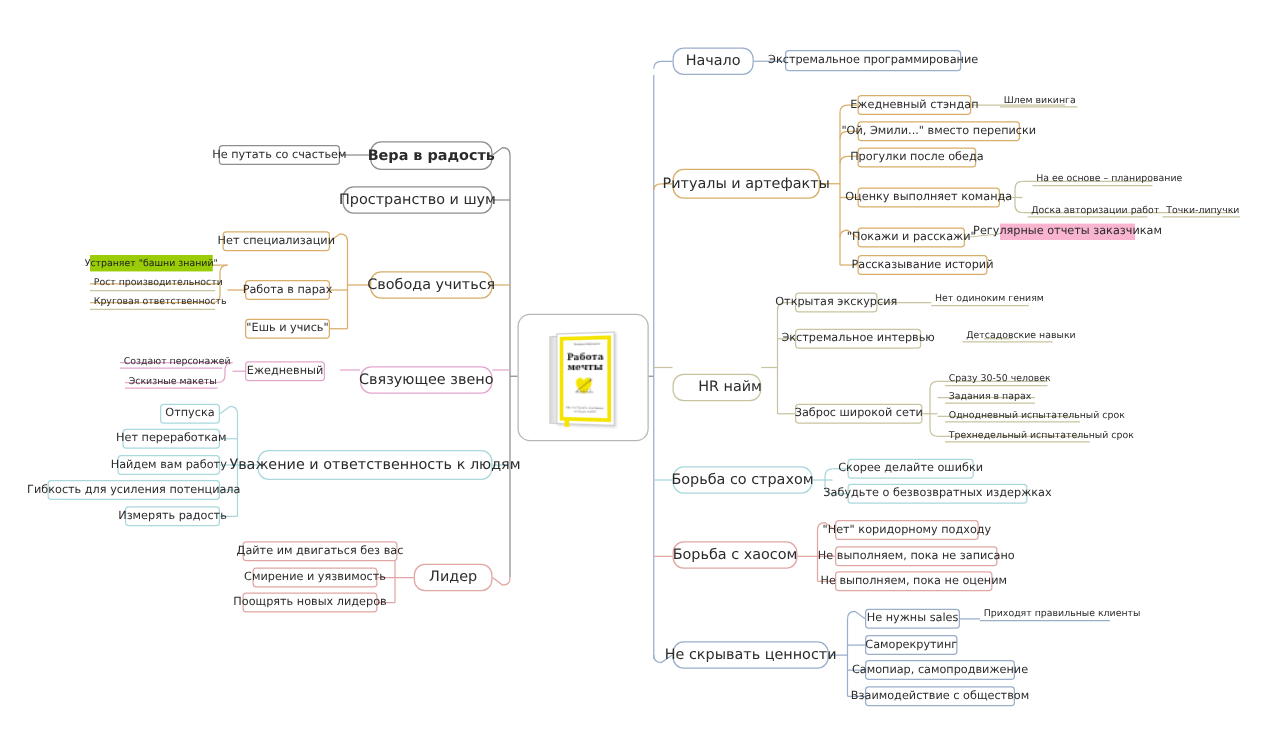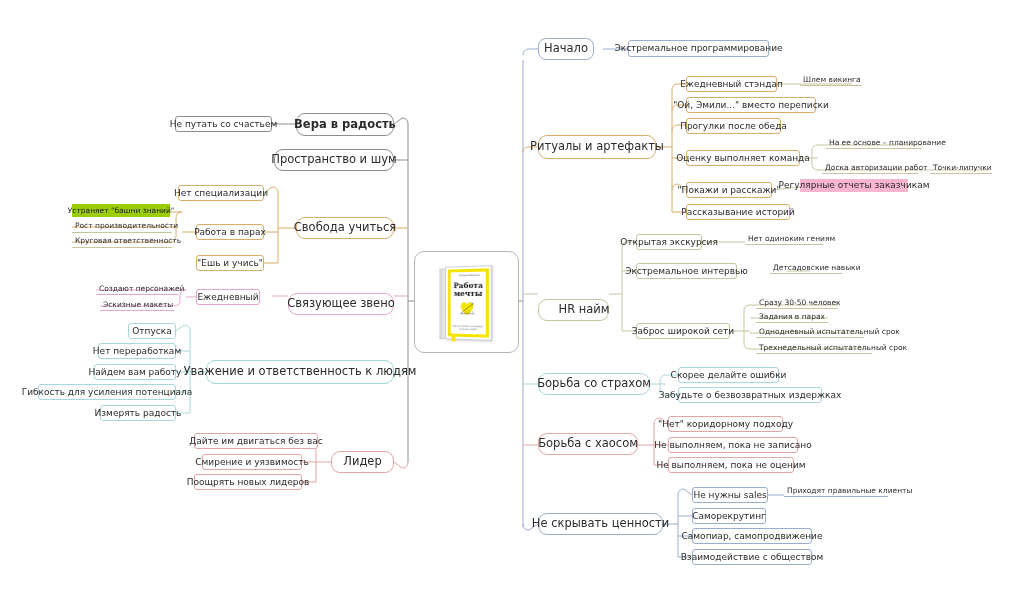--- a/index.html
+++ b/index.html
@@ -216,42 +216,42 @@
           <path d="M4 31 L 38 31" stroke="#333" stroke-width="0.8"></path>
           <path d="M8 28 L 8 31 M14 27 L14 31 M20 26 L20 31 M26 25 L26 31 M32 24 L32 31" stroke="#333" stroke-width="0.6"></path>
         </svg>
         <div class="sub">Как построить компанию,
 которую любят</div>
       </div>
       <div class="mark"></div>
     </div>
   </div>
 
-  <div class="node n-main" style="left:538px;top:38px;width:56px;height:22px;border-color:#9aaecb;border-radius:8px;">Начало</div>
+  <div class="node n-main" style="left:538px;top:38px;width:65px;height:22px;border-color:#9aaecb;">Начало</div>
   <div class="node n-sub" style="left:628px;top:40px;width:141px;height:17px;border-color:#9aaecb;">Экстремальное программирование</div>
 
   <div class="node n-main" style="left:538px;top:135px;width:118px;height:24px;border-color:#d8ae6a;">Ритуалы и артефакты</div>
   <div class="node n-sub" style="left:686px;top:76px;width:91px;height:16px;border-color:#d8ae6a;">Ежедневный стэндап</div>
   <div class="node n-bare" style="left:800px;top:74px;width:62px;height:12px;">Шлем викинга</div>
   <div class="node n-sub" style="left:686px;top:97px;width:130px;height:16px;border-color:#d8ae6a;">"Ой, Эмили..." вместо переписки</div>
   <div class="node n-sub" style="left:686px;top:118px;width:95px;height:16px;border-color:#d8ae6a;">Прогулки после обеда</div>
   <div class="node n-sub" style="left:686px;top:150px;width:114px;height:16px;border-color:#d8ae6a;">Оценку выполняет команда</div>
   <div class="node n-bare" style="left:826px;top:137px;width:96px;height:12px;">На ее основе – планирование</div>
   <div class="node n-bare" style="left:822px;top:162px;width:96px;height:12px;">Доска авторизации работ</div>
   <div class="node n-bare" style="left:930px;top:162px;width:62px;height:12px;">Точки-липучки</div>
   <div class="node n-sub" style="left:686px;top:182px;width:86px;height:16px;border-color:#d8ae6a;">"Покажи и расскажи"</div>
   <div class="node n-sub hl-pink" style="left:800px;top:179px;width:108px;height:13px;border-radius:0;">Регулярные отчеты заказчикам</div>
   <div class="node n-sub" style="left:686px;top:204px;width:104px;height:16px;border-color:#d8ae6a;">Рассказывание историй</div>
 
   <div class="node n-main" style="left:538px;top:299px;width:71px;height:22px;border-color:#c9c4a0;padding-left:28px;">HR найм</div>
   <div class="node n-sub" style="left:636px;top:234px;width:66px;height:16px;border-color:#c9c4a0;">Открытая экскурсия</div>
   <div class="node n-bare" style="left:745px;top:233px;width:78px;height:12px;">Нет одиноким гениям</div>
   <div class="node n-sub" style="left:636px;top:263px;width:101px;height:16px;border-color:#c9c4a0;">Экстремальное интервью</div>
   <div class="node n-bare" style="left:770px;top:262px;width:72px;height:12px;">Детсадовские навыки</div>
-  <div class="node n-sub" style="left:636px;top:323px;width:94px;height:16px;border-color:#c9c4a0;">Заброс широкой сети</div>
+  <div class="node n-sub" style="left:636px;top:323px;width:102px;height:16px;border-color:#c9c4a0;">Заброс широкой сети</div>
   <div class="node n-bare" style="left:756px;top:297px;width:82px;height:12px;">Сразу 30-50 человек</div>
   <div class="node n-bare" style="left:756px;top:311px;width:72px;height:12px;">Задания в парах</div>
   <div class="node n-bare" style="left:756px;top:326px;width:108px;height:12px;">Однодневный испытательный срок</div>
   <div class="node n-bare" style="left:756px;top:342px;width:116px;height:12px;">Трехнедельный испытательный срок</div>
 
   <div class="node n-main" style="left:538px;top:373px;width:112px;height:22px;border-color:#a8d8dc;">Борьба со страхом</div>
   <div class="node n-sub" style="left:678px;top:367px;width:101px;height:16px;border-color:#a8d8dc;">Скорее делайте ошибки</div>
   <div class="node n-sub" style="left:678px;top:387px;width:144px;height:16px;border-color:#a8d8dc;">Забудьте о безвозвратных издержках</div>
 
   <div class="node n-main" style="left:538px;top:433px;width:100px;height:22px;border-color:#e0a6a3;">Борьба с хаосом</div>

